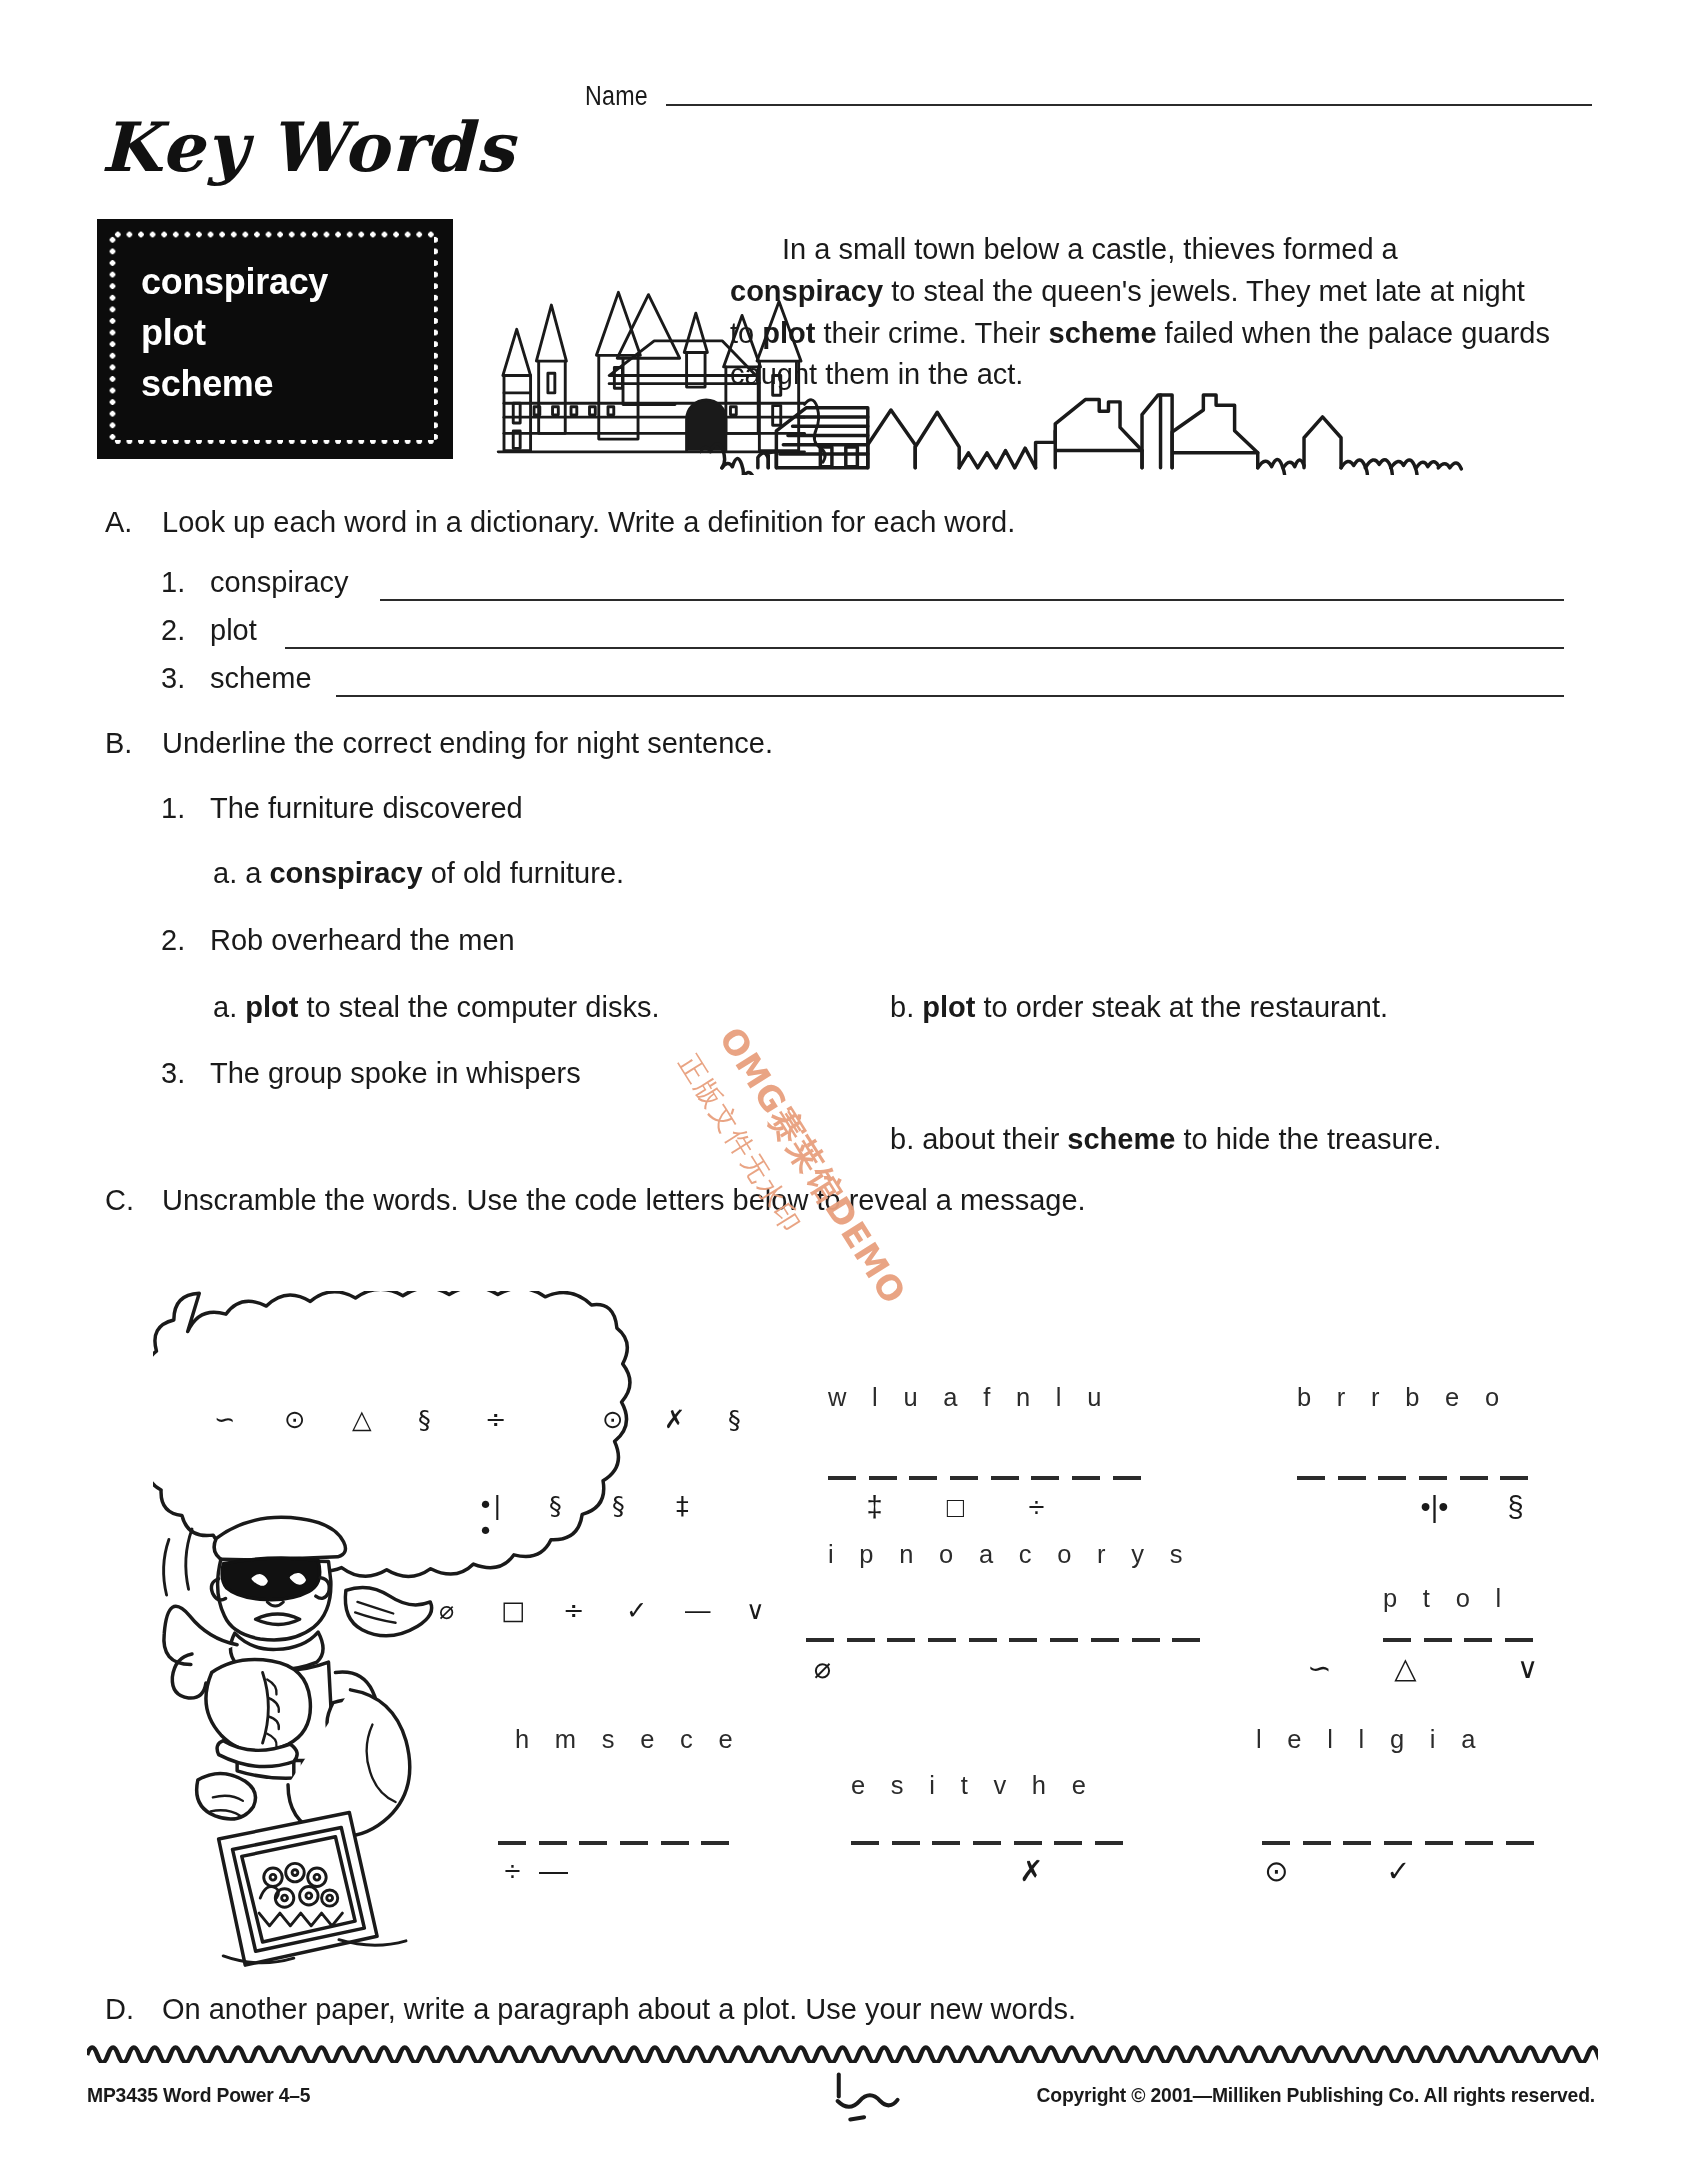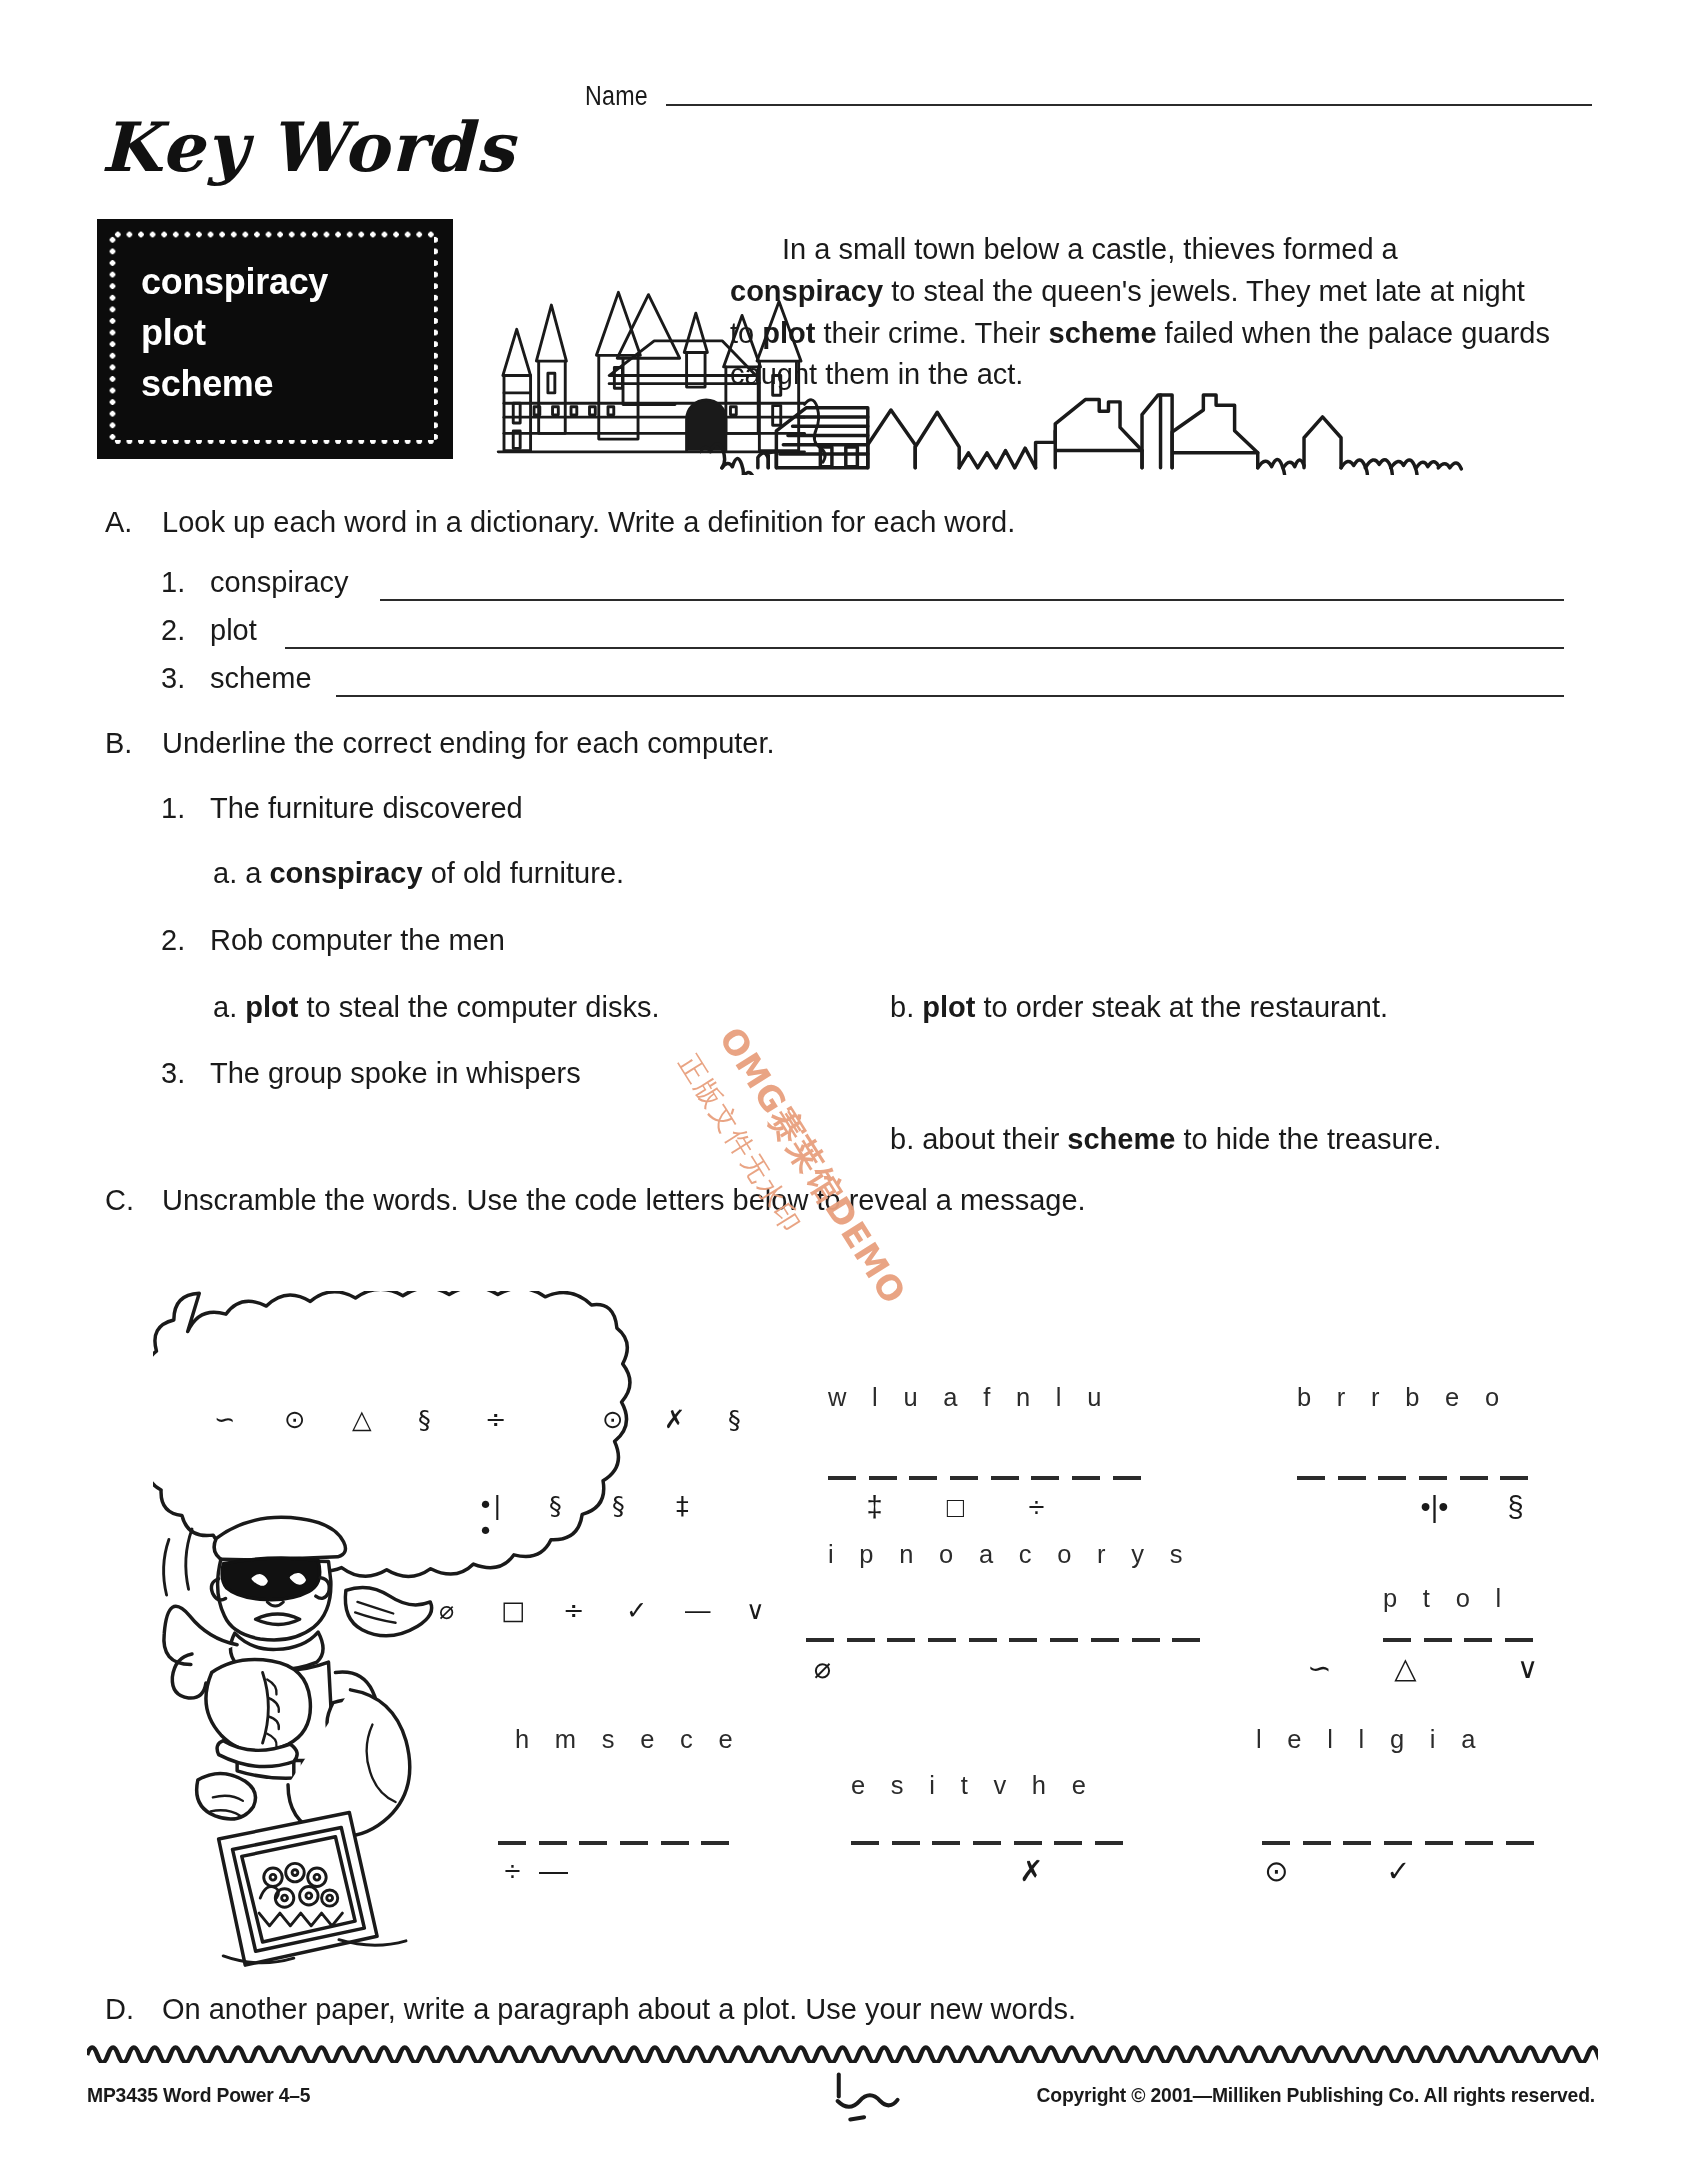--- a/index.html
+++ b/index.html
@@ -238,31 +238,31 @@
   <div class="num" style="left:161px;top:614px;">2.</div>
   <div class="itm" style="left:210px;top:614px;">plot</div>
   <div class="rule" style="left:285px;top:647px;width:1279px;"></div>
 
   <div class="num" style="left:161px;top:662px;">3.</div>
   <div class="itm" style="left:210px;top:662px;">scheme</div>
   <div class="rule" style="left:336px;top:695px;width:1228px;"></div>
 
   <div class="sec" style="left:105px;top:725px;width:1401px;">
     <span class="ltr">B.</span>
-    <span class="body">Underline the correct ending for each computer.</span>
+    <span class="body">Underline the correct ending for night sentence.</span>
   </div>
 
   <div class="num" style="left:161px;top:792px;">1.</div>
   <div class="itm" style="left:210px;top:792px;">The furniture discovered</div>
   <div class="itm" style="left:213px;top:857px;">
     <span>a.</span><span> a </span><b>conspiracy</b><span> of old furniture.</span>
   </div>
 
   <div class="num" style="left:161px;top:924px;">2.</div>
-  <div class="itm" style="left:210px;top:924px;">Rob computer the men</div>
+  <div class="itm" style="left:210px;top:924px;">Rob overheard the men</div>
   <div class="itm" style="left:213px;top:991px;">
     <span>a.</span><span> </span><b>plot</b><span> to steal the computer disks.</span>
   </div>
   <div class="itm" style="left:890px;top:991px;">
     <span>b.</span><span> </span><b>plot</b><span> to order steak at the restaurant.</span>
   </div>
 
   <div class="num" style="left:161px;top:1057px;">3.</div>
   <div class="itm" style="left:210px;top:1057px;">The group spoke in whispers</div>
   <div class="itm" style="left:890px;top:1123px;">

